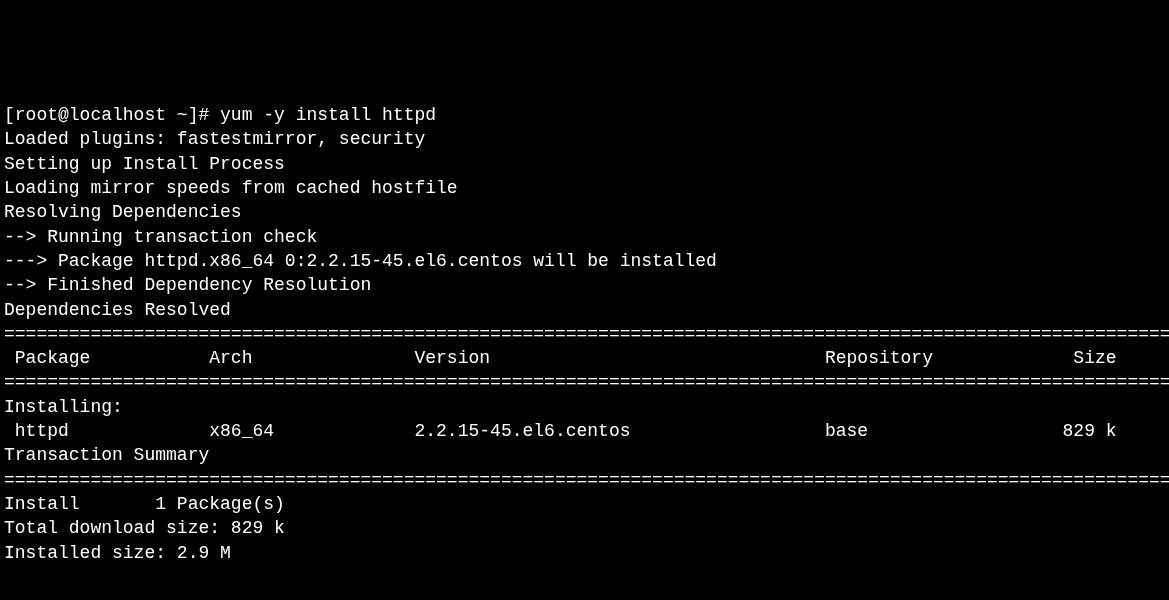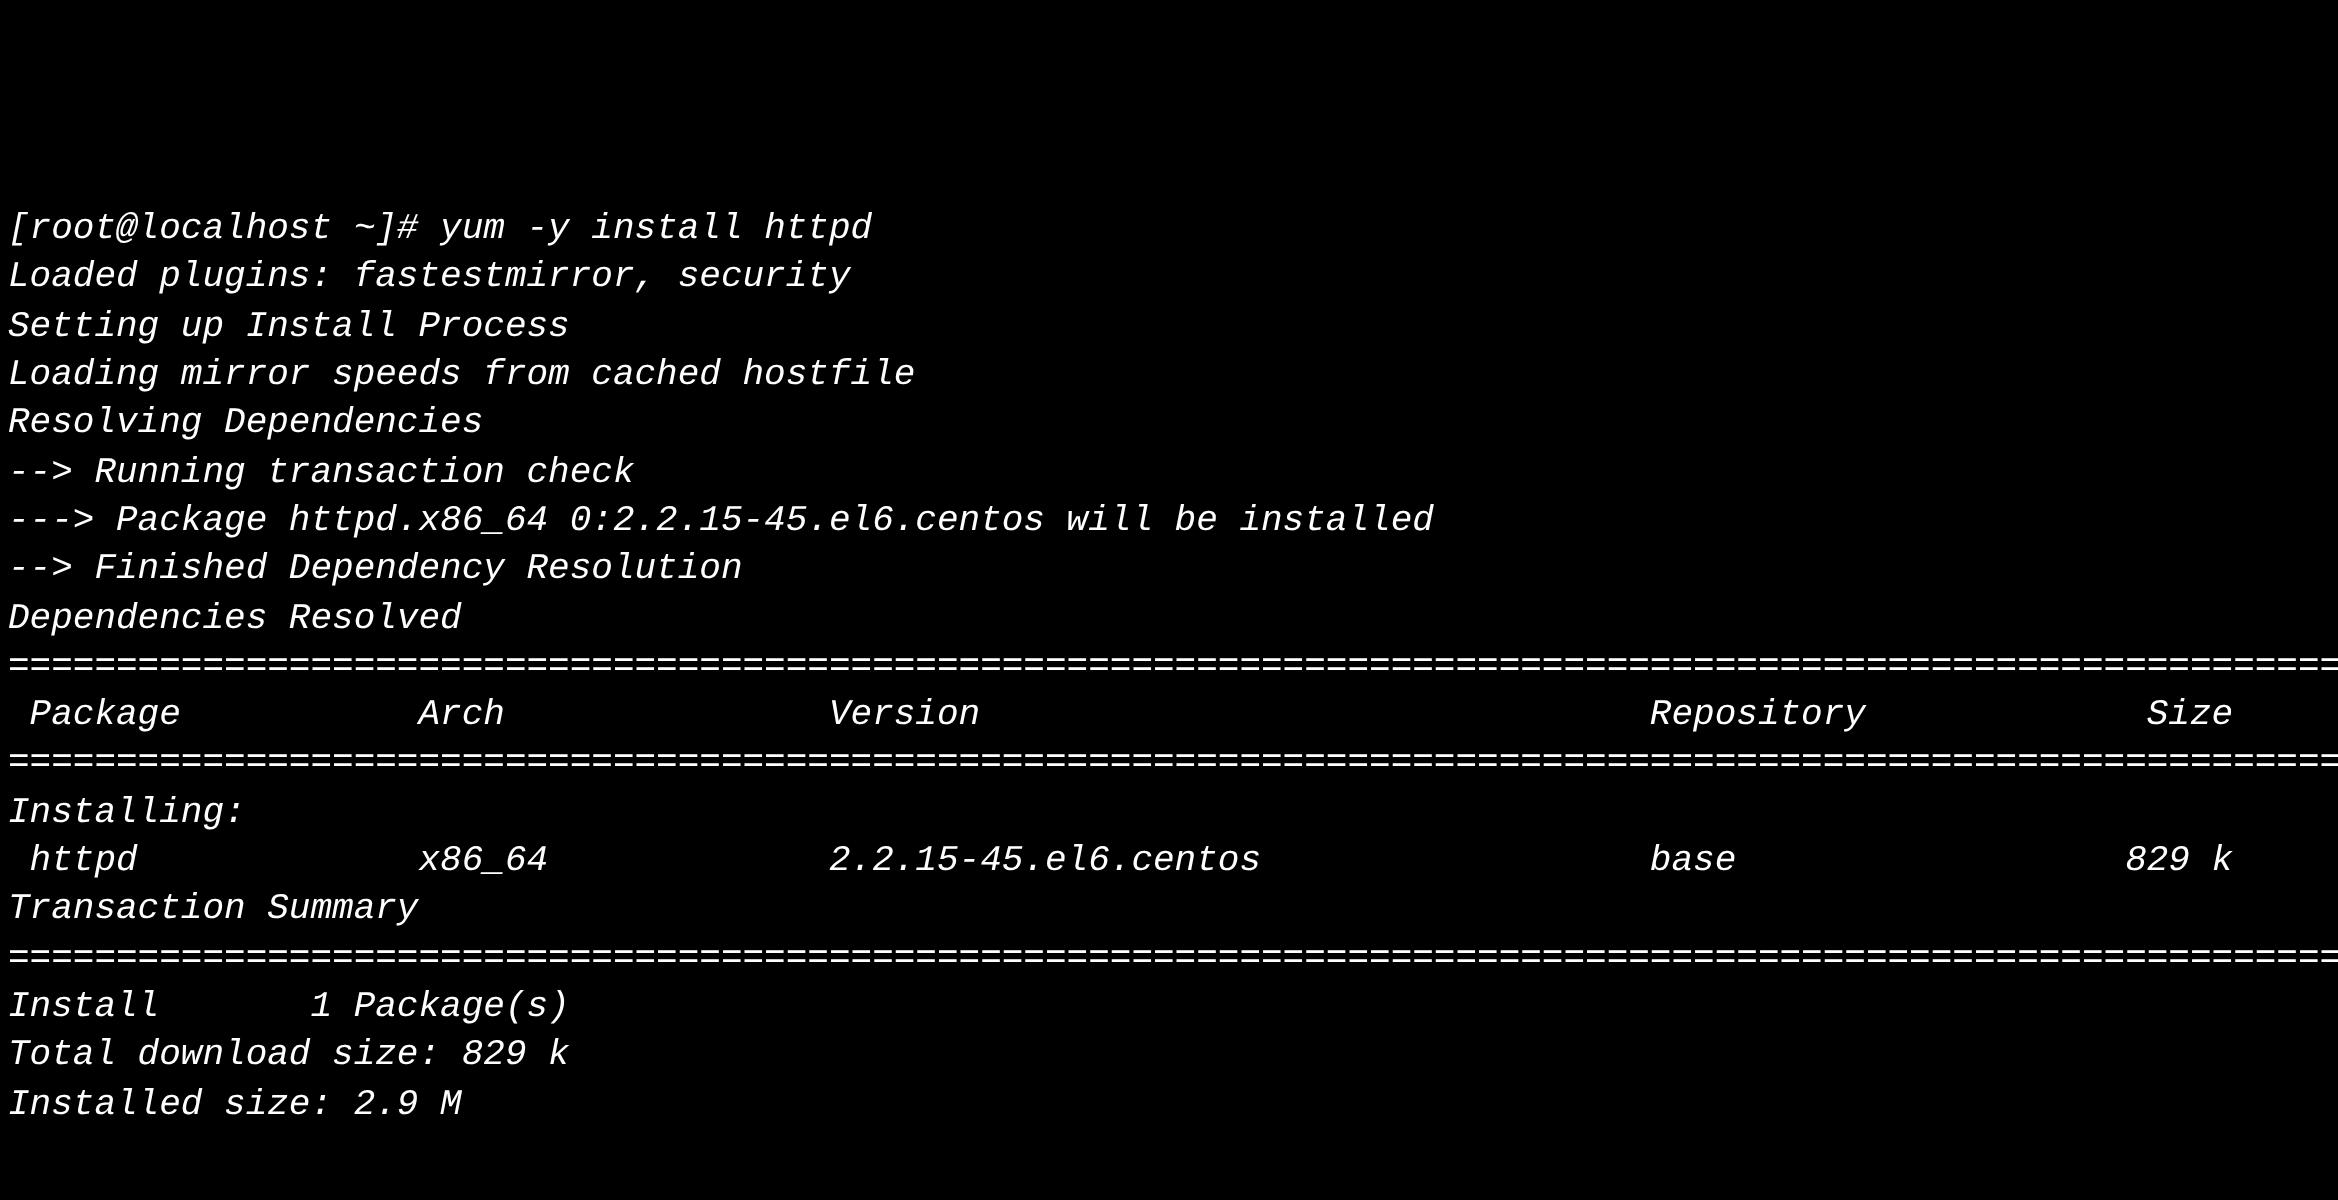--- a/index.html
+++ b/index.html
@@ -1,19 +1,18 @@
 <!DOCTYPE html>
 <html><head>
   <meta charset="utf-8">
   <style>
     * {
       margin: 0;
       padding: 0;
       box-sizing: border-box;
-      font-style: italic;
     }
     body {
       background-color: #000000;
       color: #ffffff;
       font-family: 'Courier New', Consolas, monospace;
       font-size: 18px;
       line-height: 1.35;
       padding: 6px 4px;
       width: 1169px;
       height: 600px;

